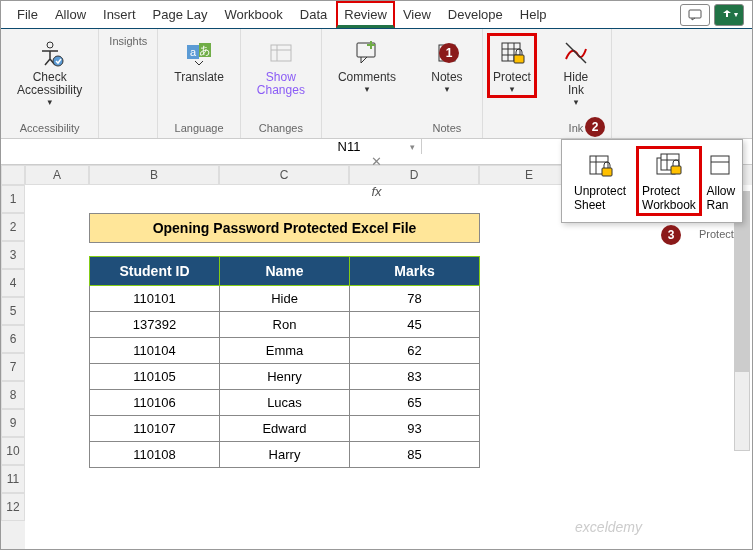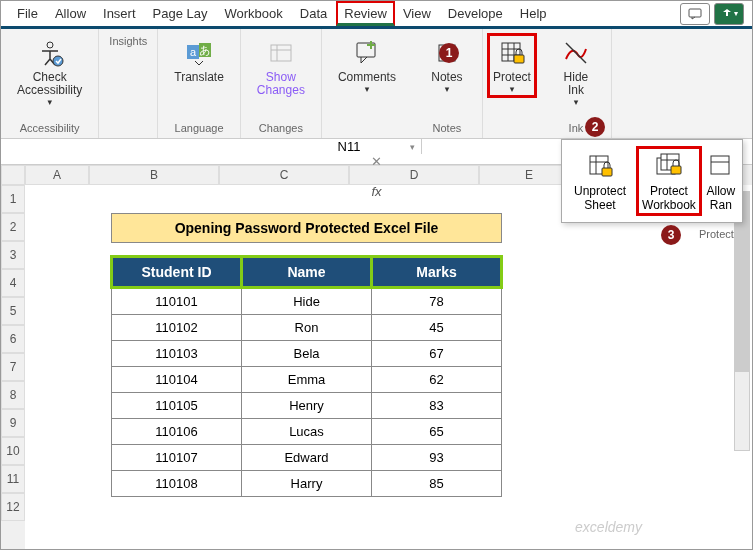--- a/index.html
+++ b/index.html
@@ -1,19 +1,19 @@
 <!DOCTYPE html>
 <html><head>
 <meta charset="utf-8">
 <style>
 * { box-sizing: border-box; margin: 0; padding: 0; font-family: 'Segoe UI', Arial, sans-serif; }
 body { background: #fff; width: 753px; height: 550px; overflow: hidden; position: relative; border: 1px solid #999; }
 
 
-.tabs { display: flex; background: #fff; border-bottom: 3px solid #0c4a6e; height: 28px; align-items: stretch; padding-left: 8px; }
+.tabs { display: flex; background: #fff; border-bottom: 1px solid #0c4a6e; height: 28px; align-items: stretch; padding-left: 8px; }
 .tab { padding: 4px 8px; font-size: 13px; color: #333; cursor: pointer; display: flex; align-items: center; border-right: 1px solid transparent; white-space: nowrap; }
 .tab.active { border: 2px solid #d00; border-bottom: 3px solid #217346; background: #fff; font-weight: 400; padding: 2px 6px; }
 .tab-icons { margin-left: auto; display: flex; gap: 4px; padding-right: 8px; align-items: center; }
 .tab-icon-btn { width: 30px; height: 22px; border: 1px solid #888; border-radius: 3px; display: flex; align-items: center; justify-content: center; font-size: 12px; }
 .tab-icon-btn.share { background: #217346; color: #fff; }
 
 
 .ribbon { display: flex; background: #f3f3f3; height: 110px; border-bottom: 1px solid #ccc; }
 .ribbon-group { display: flex; flex-direction: column; align-items: center; padding: 4px 10px; border-right: 1px solid #ddd; justify-content: space-between; position: relative; }
 .ribbon-group-label { font-size: 11px; color: #666; padding-top: 2px; }
@@ -22,21 +22,21 @@
 .ribbon-btn.highlighted { border: 3px solid #d00; padding: 1px 3px; }
 .ribbon-icon { width: 32px; height: 32px; margin-bottom: 2px; display: flex; align-items: center; justify-content: center; }
 .ribbon-btn-label { line-height: 1.1; }
 .chevron-down { font-size: 9px; }
 
 
 .callout { width: 20px; height: 20px; border-radius: 50%; background: #8b1a1a; color: #fff; font-size: 12px; font-weight: bold; display: flex; align-items: center; justify-content: center; position: absolute; z-index: 50; }
 
 
 .dropdown { position: absolute; top: 138px; left: 560px; background: #fff; border: 1px solid #aaa; box-shadow: 2px 2px 6px rgba(0,0,0,.2); padding: 6px; display: flex; gap: 4px; z-index: 40; }
-.dropdown-item { display: flex; flex-direction: column; align-items: center; padding: 4px 6px; font-size: 12px; text-align: center; cursor: pointer; }
+.dropdown-item { display: flex; flex-direction: column; align-items: center; padding: 4px 6px; font-size: 12px; cursor: pointer; }
 .dropdown-item.highlighted { border: 3px solid #d00; padding: 1px 3px; }
 .dropdown-label { position: absolute; bottom: -18px; right: 8px; font-size: 11px; color: #666; }
 
 
 .formula-bar { display: flex; height: 26px; border-bottom: 1px solid #ccc; align-items: center; background: #fff; flex-direction: column; }
 .name-box { width: 90px; border-right: 1px solid #ccc; padding: 0 6px; font-size: 13px; display: flex; align-items: center; justify-content: space-between; }
 .fb-btn { width: 22px; text-align: center; color: #888; font-size: 13px; }
 .fx { font-style: italic; color: #555; }
 
 
@@ -44,21 +44,21 @@
 .row-headers { display: flex; flex-direction: column; width: 24px; background: #f0f0f0; }
 .col-headers { display: flex; height: 20px; background: #f0f0f0; }
 .col-h, .row-h { border: 1px solid #ddd; font-size: 12px; color: #555; display: flex; align-items: center; justify-content: center; }
 .row-h { height: 28px; width: 24px; }
 .col-h { height: 20px; }
 .grid-body { position: relative; flex: 1; }
 .sheet-content { position: absolute; top: 0; left: 0; right: 0; }
 
 
 .title-cell { background: #ffe699; border: 1px solid #888; font-weight: bold; text-align: center; padding: 6px; font-size: 14px; }
-.header-row td { background: #1f4e79; color: #fff; font-weight: bold; text-align: center; padding: 6px 4px; border: 3px solid #84cc16; font-size: 14px; }
+.header-row td { background: #1f4e79; color: #fff; font-weight: bold; text-align: center; padding: 6px 4px; border: 1px solid #84cc16; font-size: 14px; }
 .data-row td { border: 1px solid #888; text-align: center; padding: 5px 4px; font-size: 13px; }
 table.data { border-collapse: collapse; }
 
 .watermark { position: absolute; bottom: 14px; right: 110px; font-size: 14px; color: #ccc; font-style: italic; z-index: 1; margin-top: 48px; }
 .scrollbar-v { position: absolute; right: 2px; top: 190px; width: 16px; height: 260px; background: #eee; border: 1px solid #ccc; }
 .scrollbar-thumb { width: 100%; height: 180px; background: #ccc; }
 
 svg { display: block; }
 </style>
 </head>
@@ -288,49 +288,44 @@
           <div class="row-h">7</div>
           <div class="row-h">8</div>
           <div class="row-h">9</div>
           <div class="row-h">10</div>
           <div class="row-h">11</div>
           <div class="row-h">12</div>
         </div>
       <div class="grid-body">
         <div class="sheet-content">
           <div style="height:28px"></div>
-          <table class="data" style="margin-left:85px">
+          <table class="data" style="margin-left:64px">
             <tbody>
                 <tr>
                   <td colspan="3" class="title-cell" style="width:390px">Opening Password Protected Excel File</td>
                 </tr>
             <tr style="height:14px">
                   <td colspan="3" style="border:none"></td>
                 </tr>
             <tr class="header-row">
               <td style="width:130px">Student ID</td>
               <td style="width:130px">Name</td>
               <td style="width:130px">Marks</td>
             </tr>
             </tbody>
               <tbody id="data-rows">
                 <tr class="data-row">
                   <td>110101</td>
                   <td>Hide</td>
                   <td>78</td>
                 </tr>
                 <tr class="data-row">
-                  <td>110102</td>
+                  <td>137392</td>
                   <td>Ron</td>
                   <td>45</td>
-                </tr>
-                <tr class="data-row">
-                  <td>110103</td>
-                  <td>Bela</td>
-                  <td>67</td>
                 </tr>
                 <tr class="data-row">
                   <td>110104</td>
                   <td>Emma</td>
                   <td>62</td>
                 </tr>
                 <tr class="data-row">
                   <td>110105</td>
                   <td>Henry</td>
                   <td>83</td>

